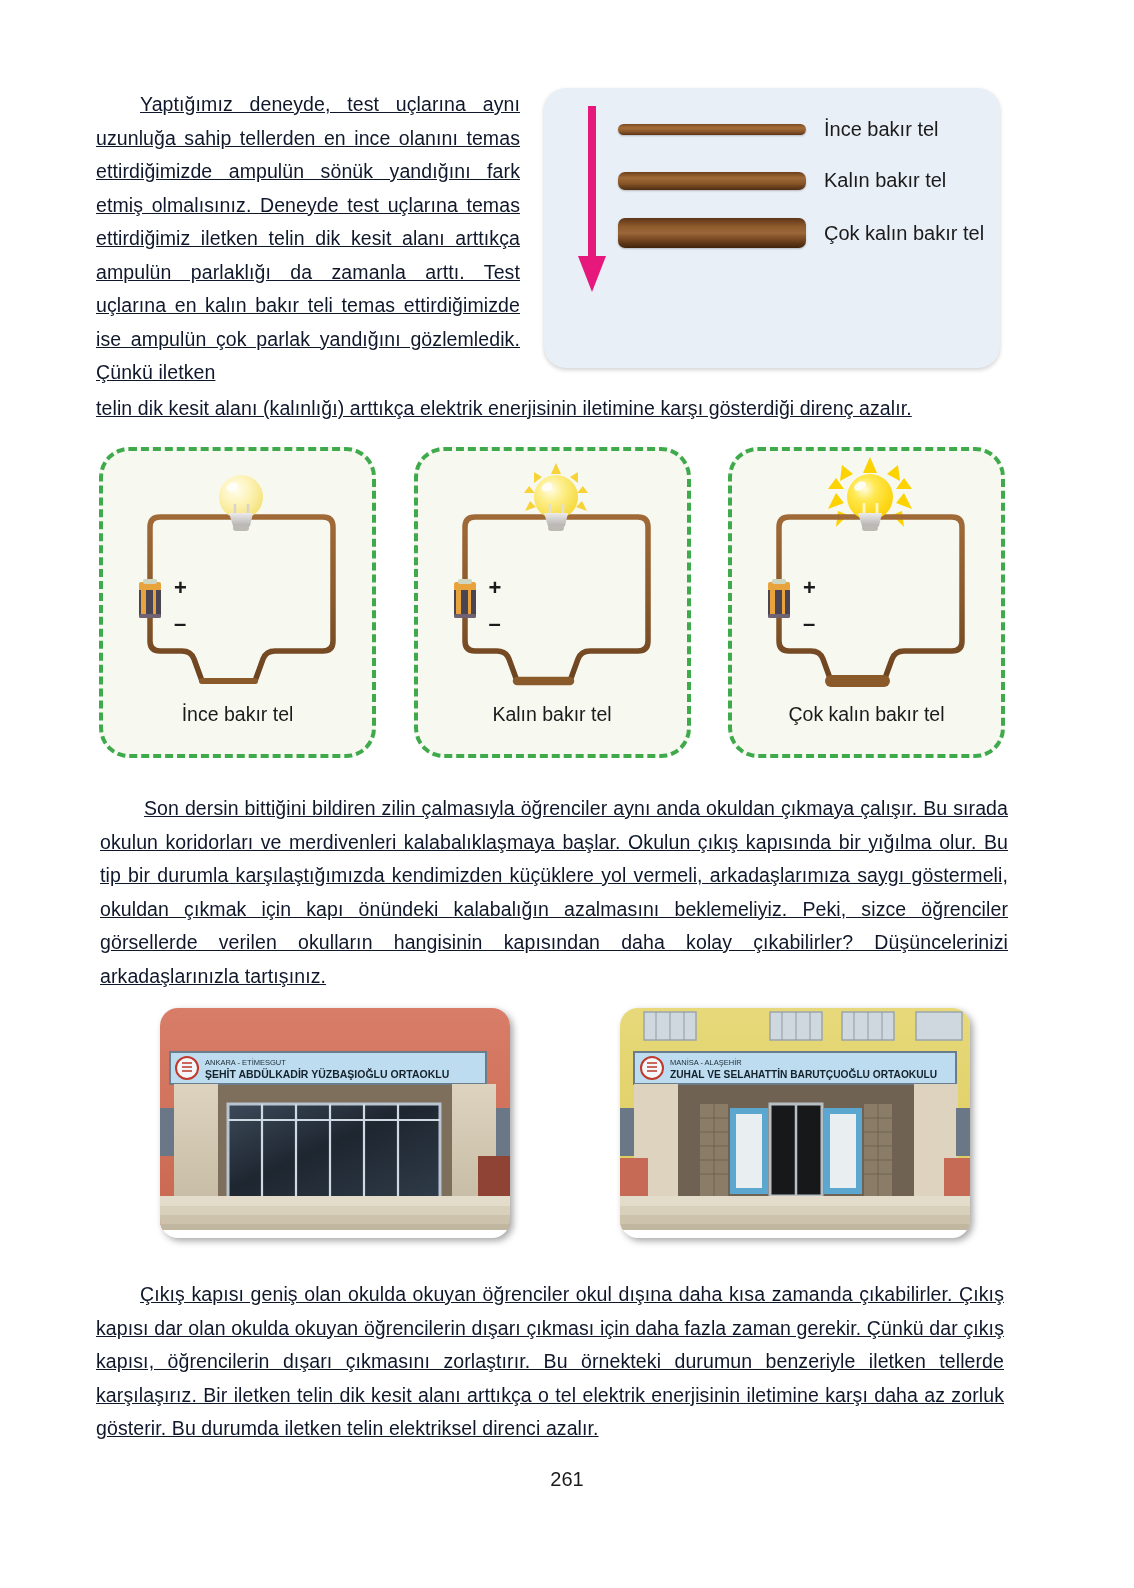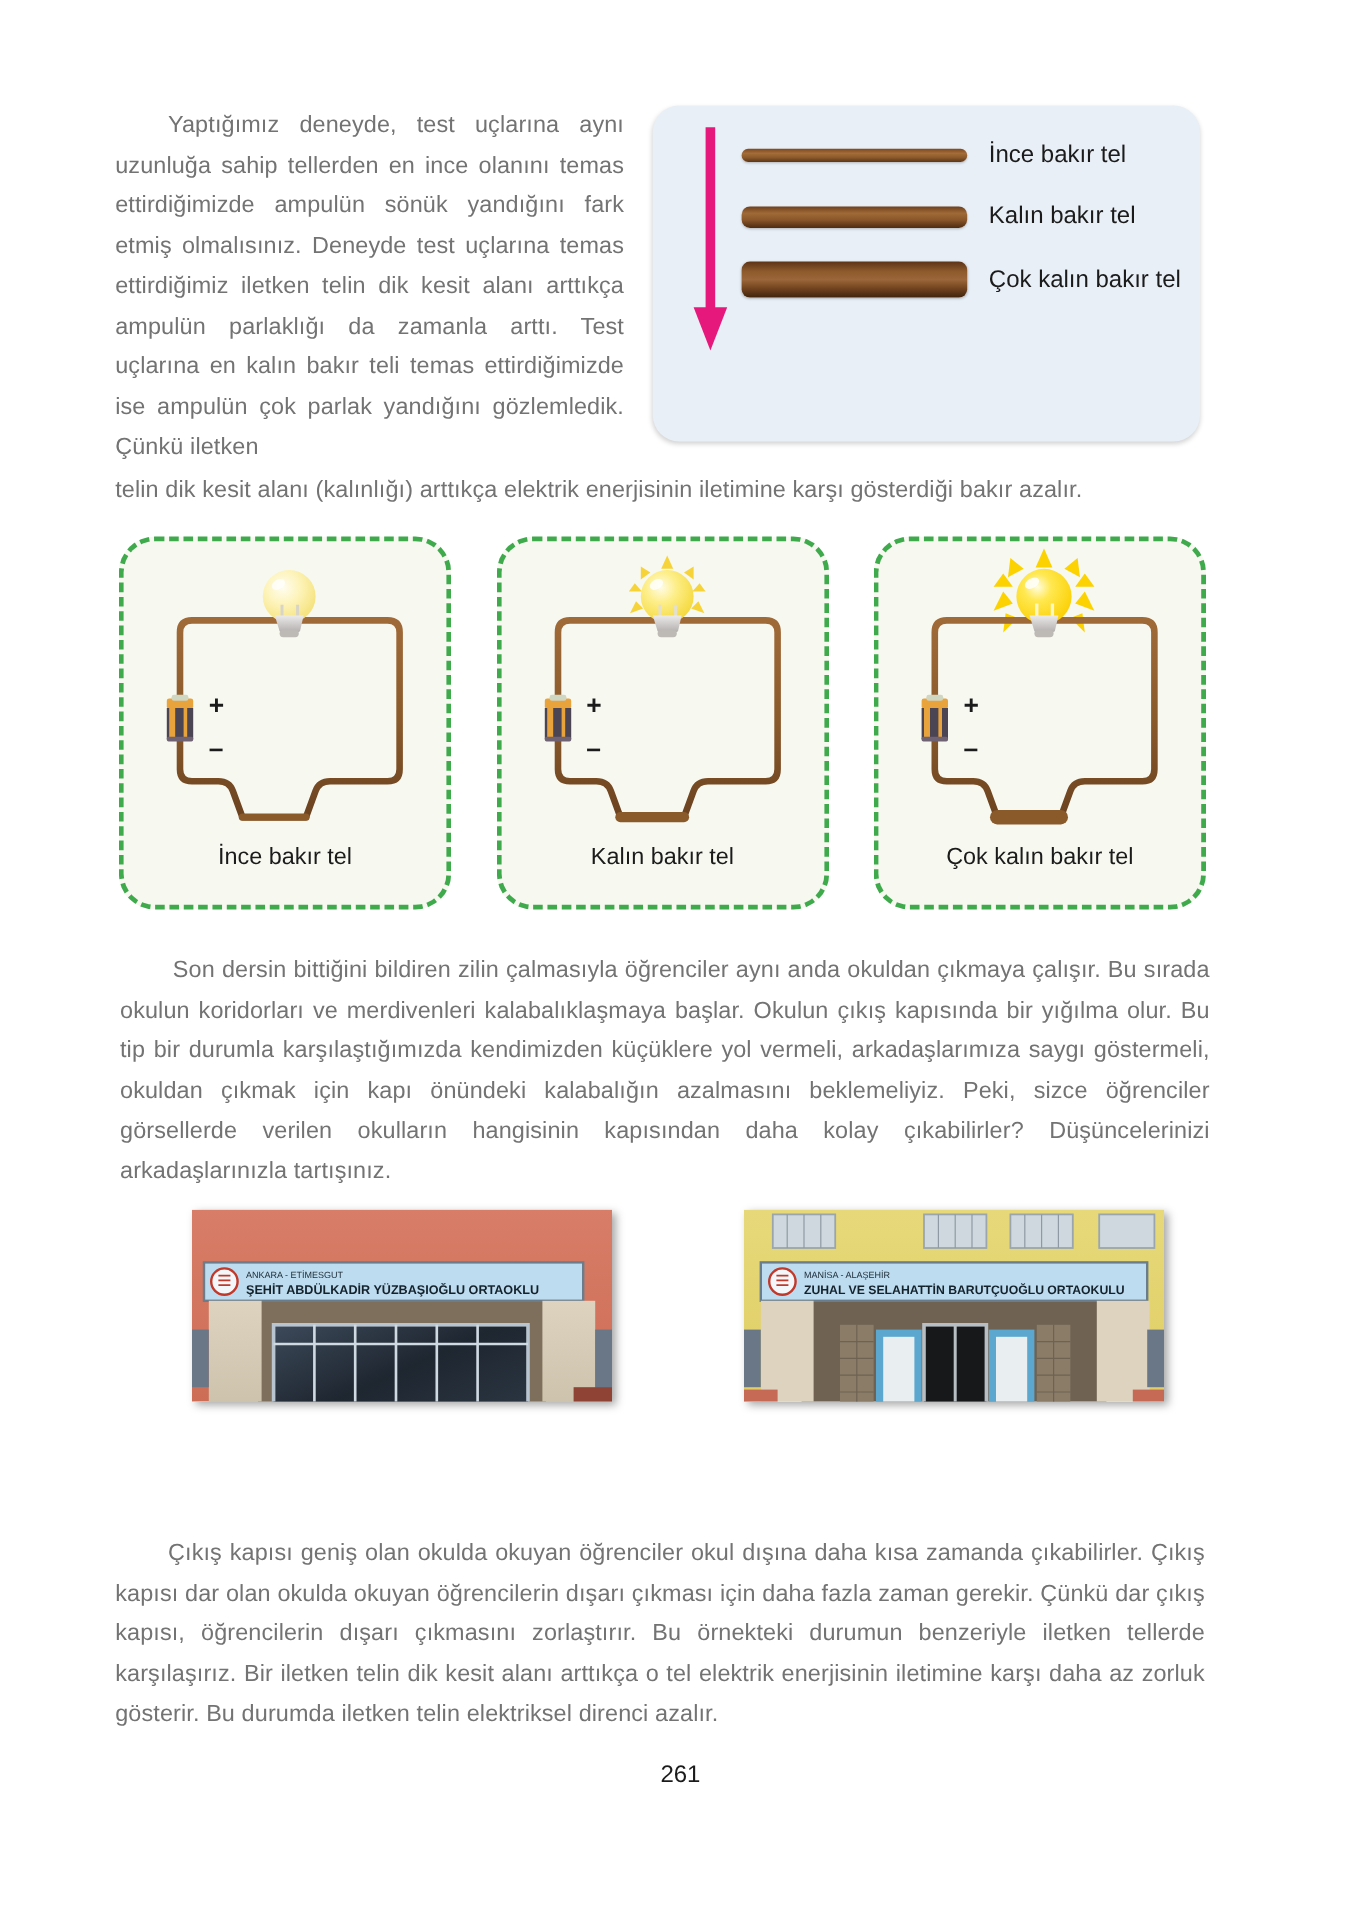--- a/index.html
+++ b/index.html
@@ -21,22 +21,23 @@
     inset: 0;
     background: #ffffff;
   }
 
   
   .para {
     position: absolute;
     font-size: 19.5px;
     line-height: 33.5px;
     text-align: justify;
-    color: #737373;
+    color: #0f172a;
     letter-spacing: 0.1px;
+    text-decoration: underline;
   }
   .para.indent { text-indent: 44px; }
 
   
   #intro-para {
     left: 96px;
     top: 88px;
     width: 424px;
   }
   #intro-tail {
@@ -153,22 +154,22 @@
     position: absolute;
     left: 160px;
     top: 1008px;
     width: 790px;
     height: 225px;
   }
   .photo {
     position: absolute;
     top: 0;
     width: 350px;
-    height: 160px;
-    border-radius: 0;
+    height: 230px;
+    border-radius: 18px;
     overflow: hidden;
     box-shadow: 3px 3px 7px rgba(0,0,0,0.35);
   }
   #photo-0 { left: 0; }
   #photo-1 { left: 420px; margin-left: 40px; }
 
   
   #end-para {
     left: 96px;
     top: 1278px;
@@ -211,21 +212,21 @@
       <div class="wire-label">Kalın bakır tel</div>
     </div>
 
     <div class="wire-row" id="wire-row-2">
       <div class="wire-bar" id="wire-bar-2"></div>
       <div class="wire-label">Çok kalın bakır tel</div>
     </div>
 
   </div>
 
-  <div class="para" id="intro-tail">telin dik kesit alanı (kalınlığı) arttıkça elektrik enerjisinin iletimine karşı gösterdiği bakır azalır.</div>
+  <div class="para" id="intro-tail">telin dik kesit alanı (kalınlığı) arttıkça elektrik enerjisinin iletimine karşı gösterdiği direnç azalır.</div>
 
   <div id="circuits">
 
     <div class="circuit-panel">
       <svg class="circuit-svg" viewBox="0 0 277 311">
         <defs>
           <linearGradient id="cu1" x1="0" y1="0" x2="0" y2="1">
             <stop offset="0%" stop-color="#a06a38"></stop>
             <stop offset="50%" stop-color="#8a5a2b"></stop>
             <stop offset="100%" stop-color="#6b4220"></stop>

